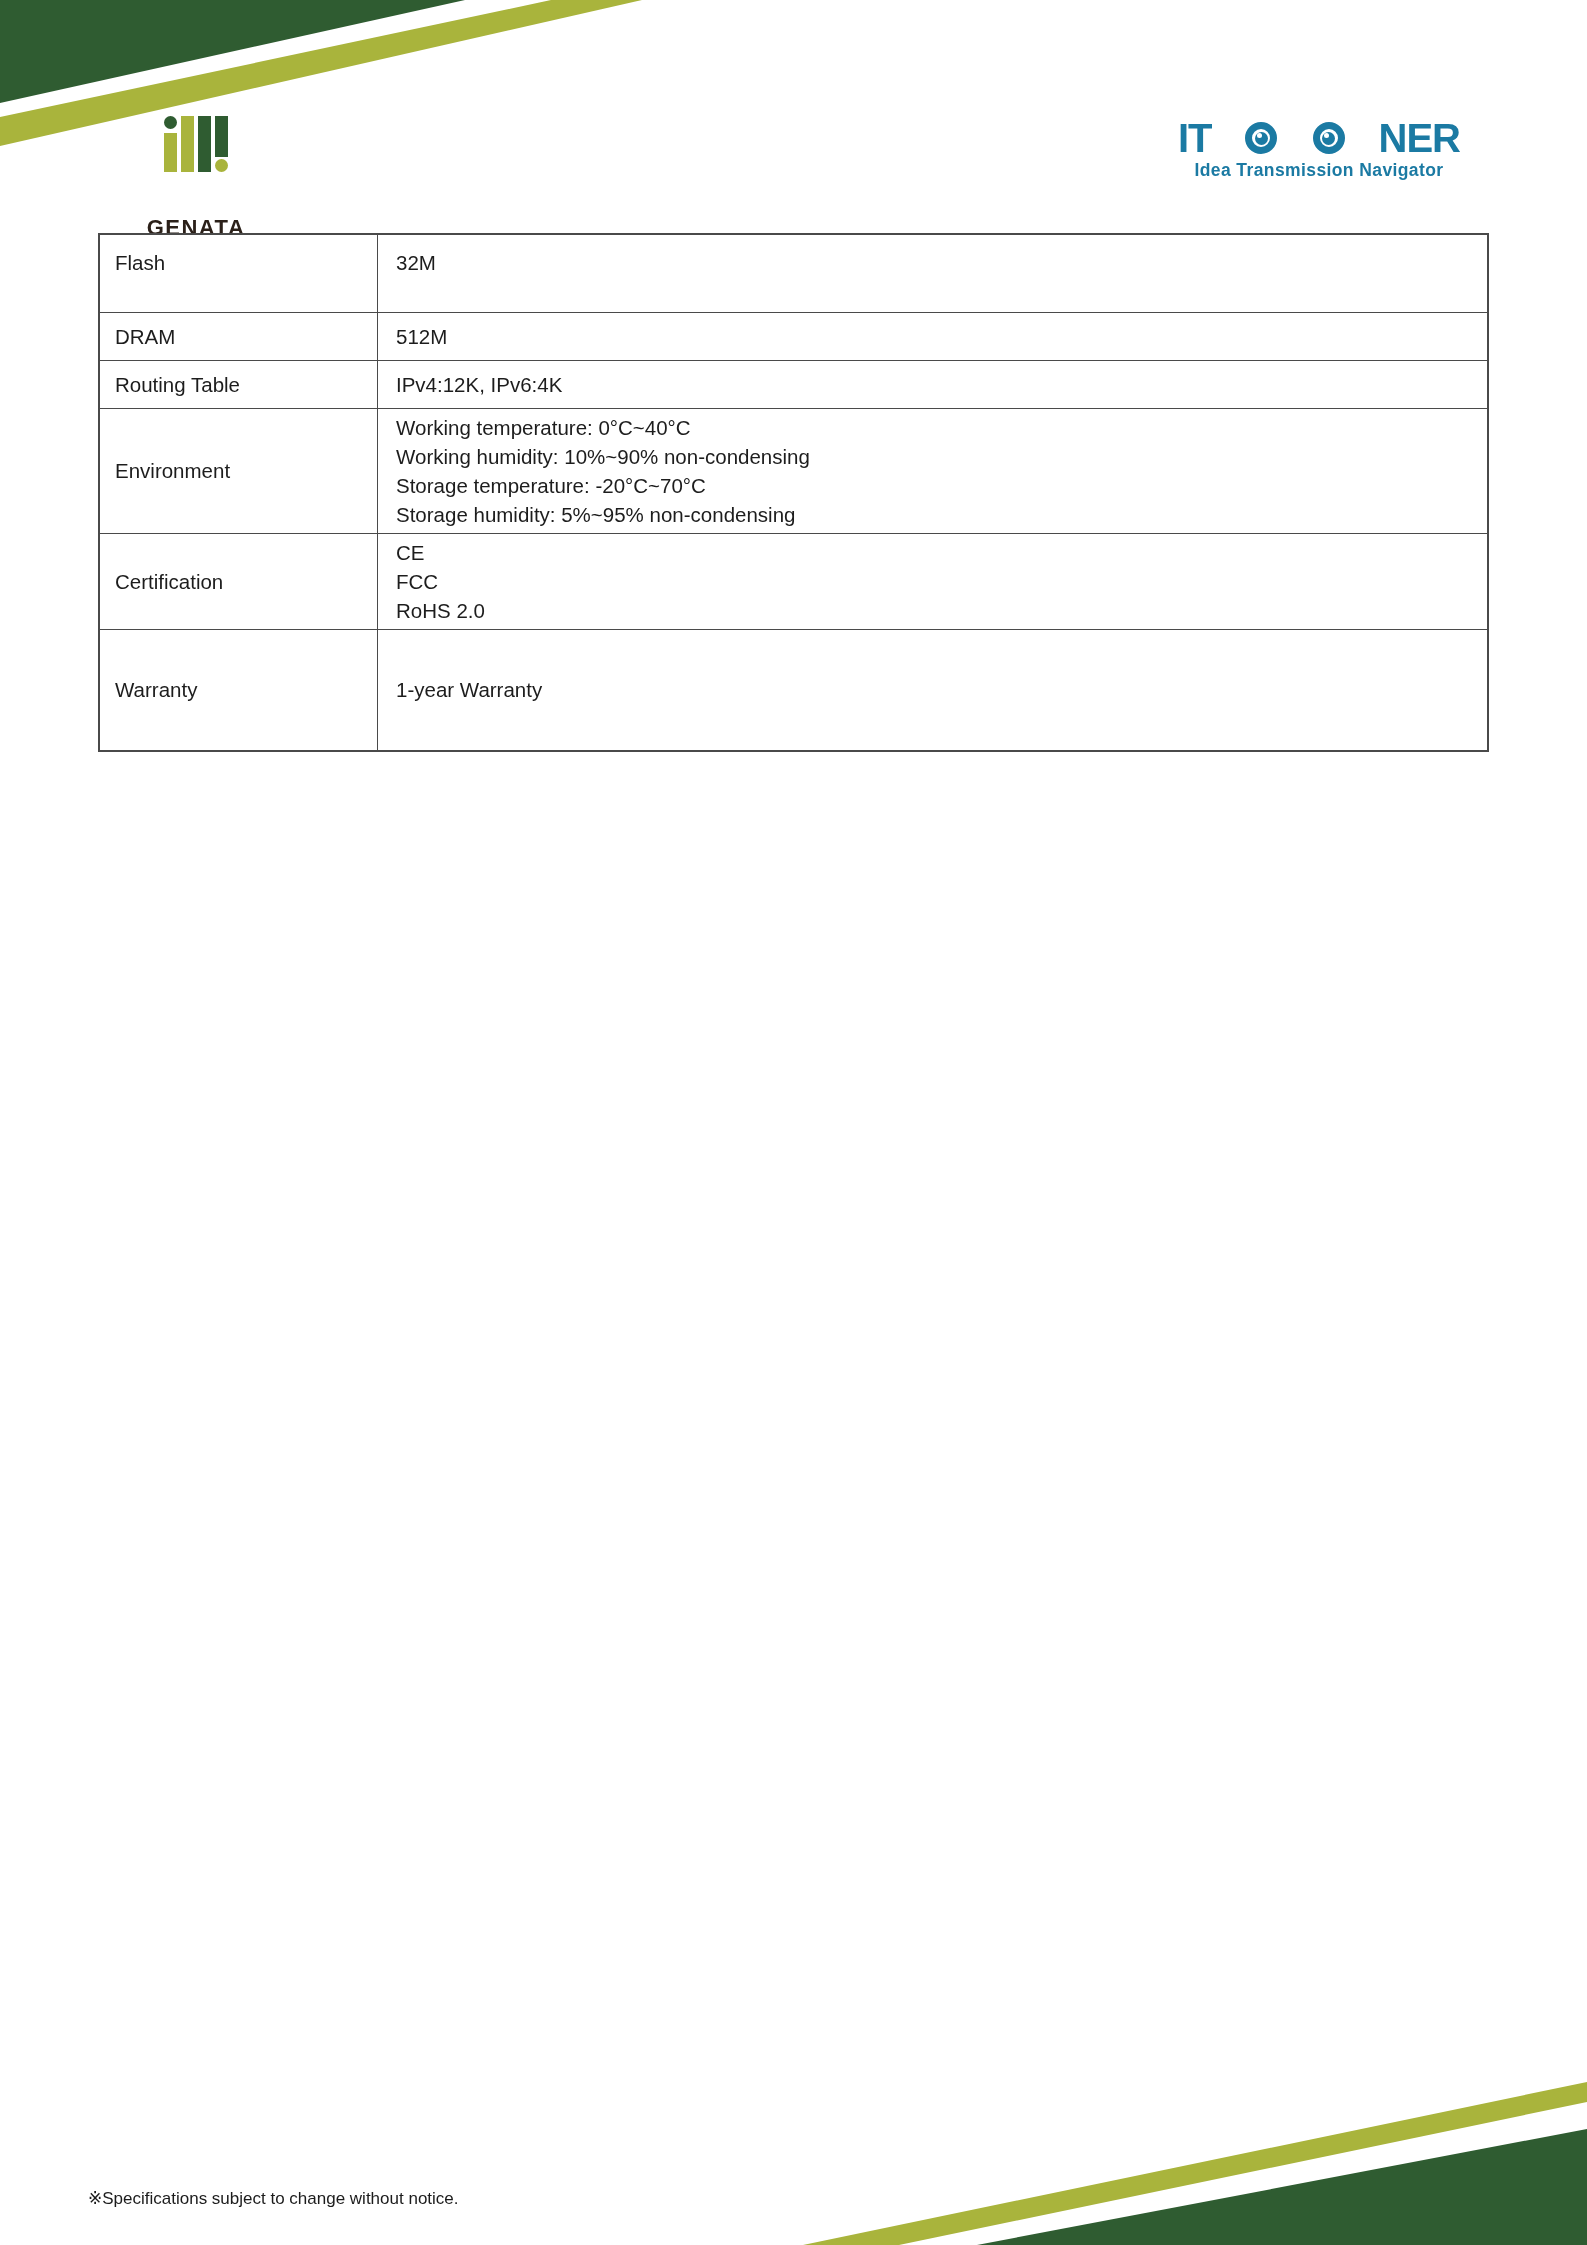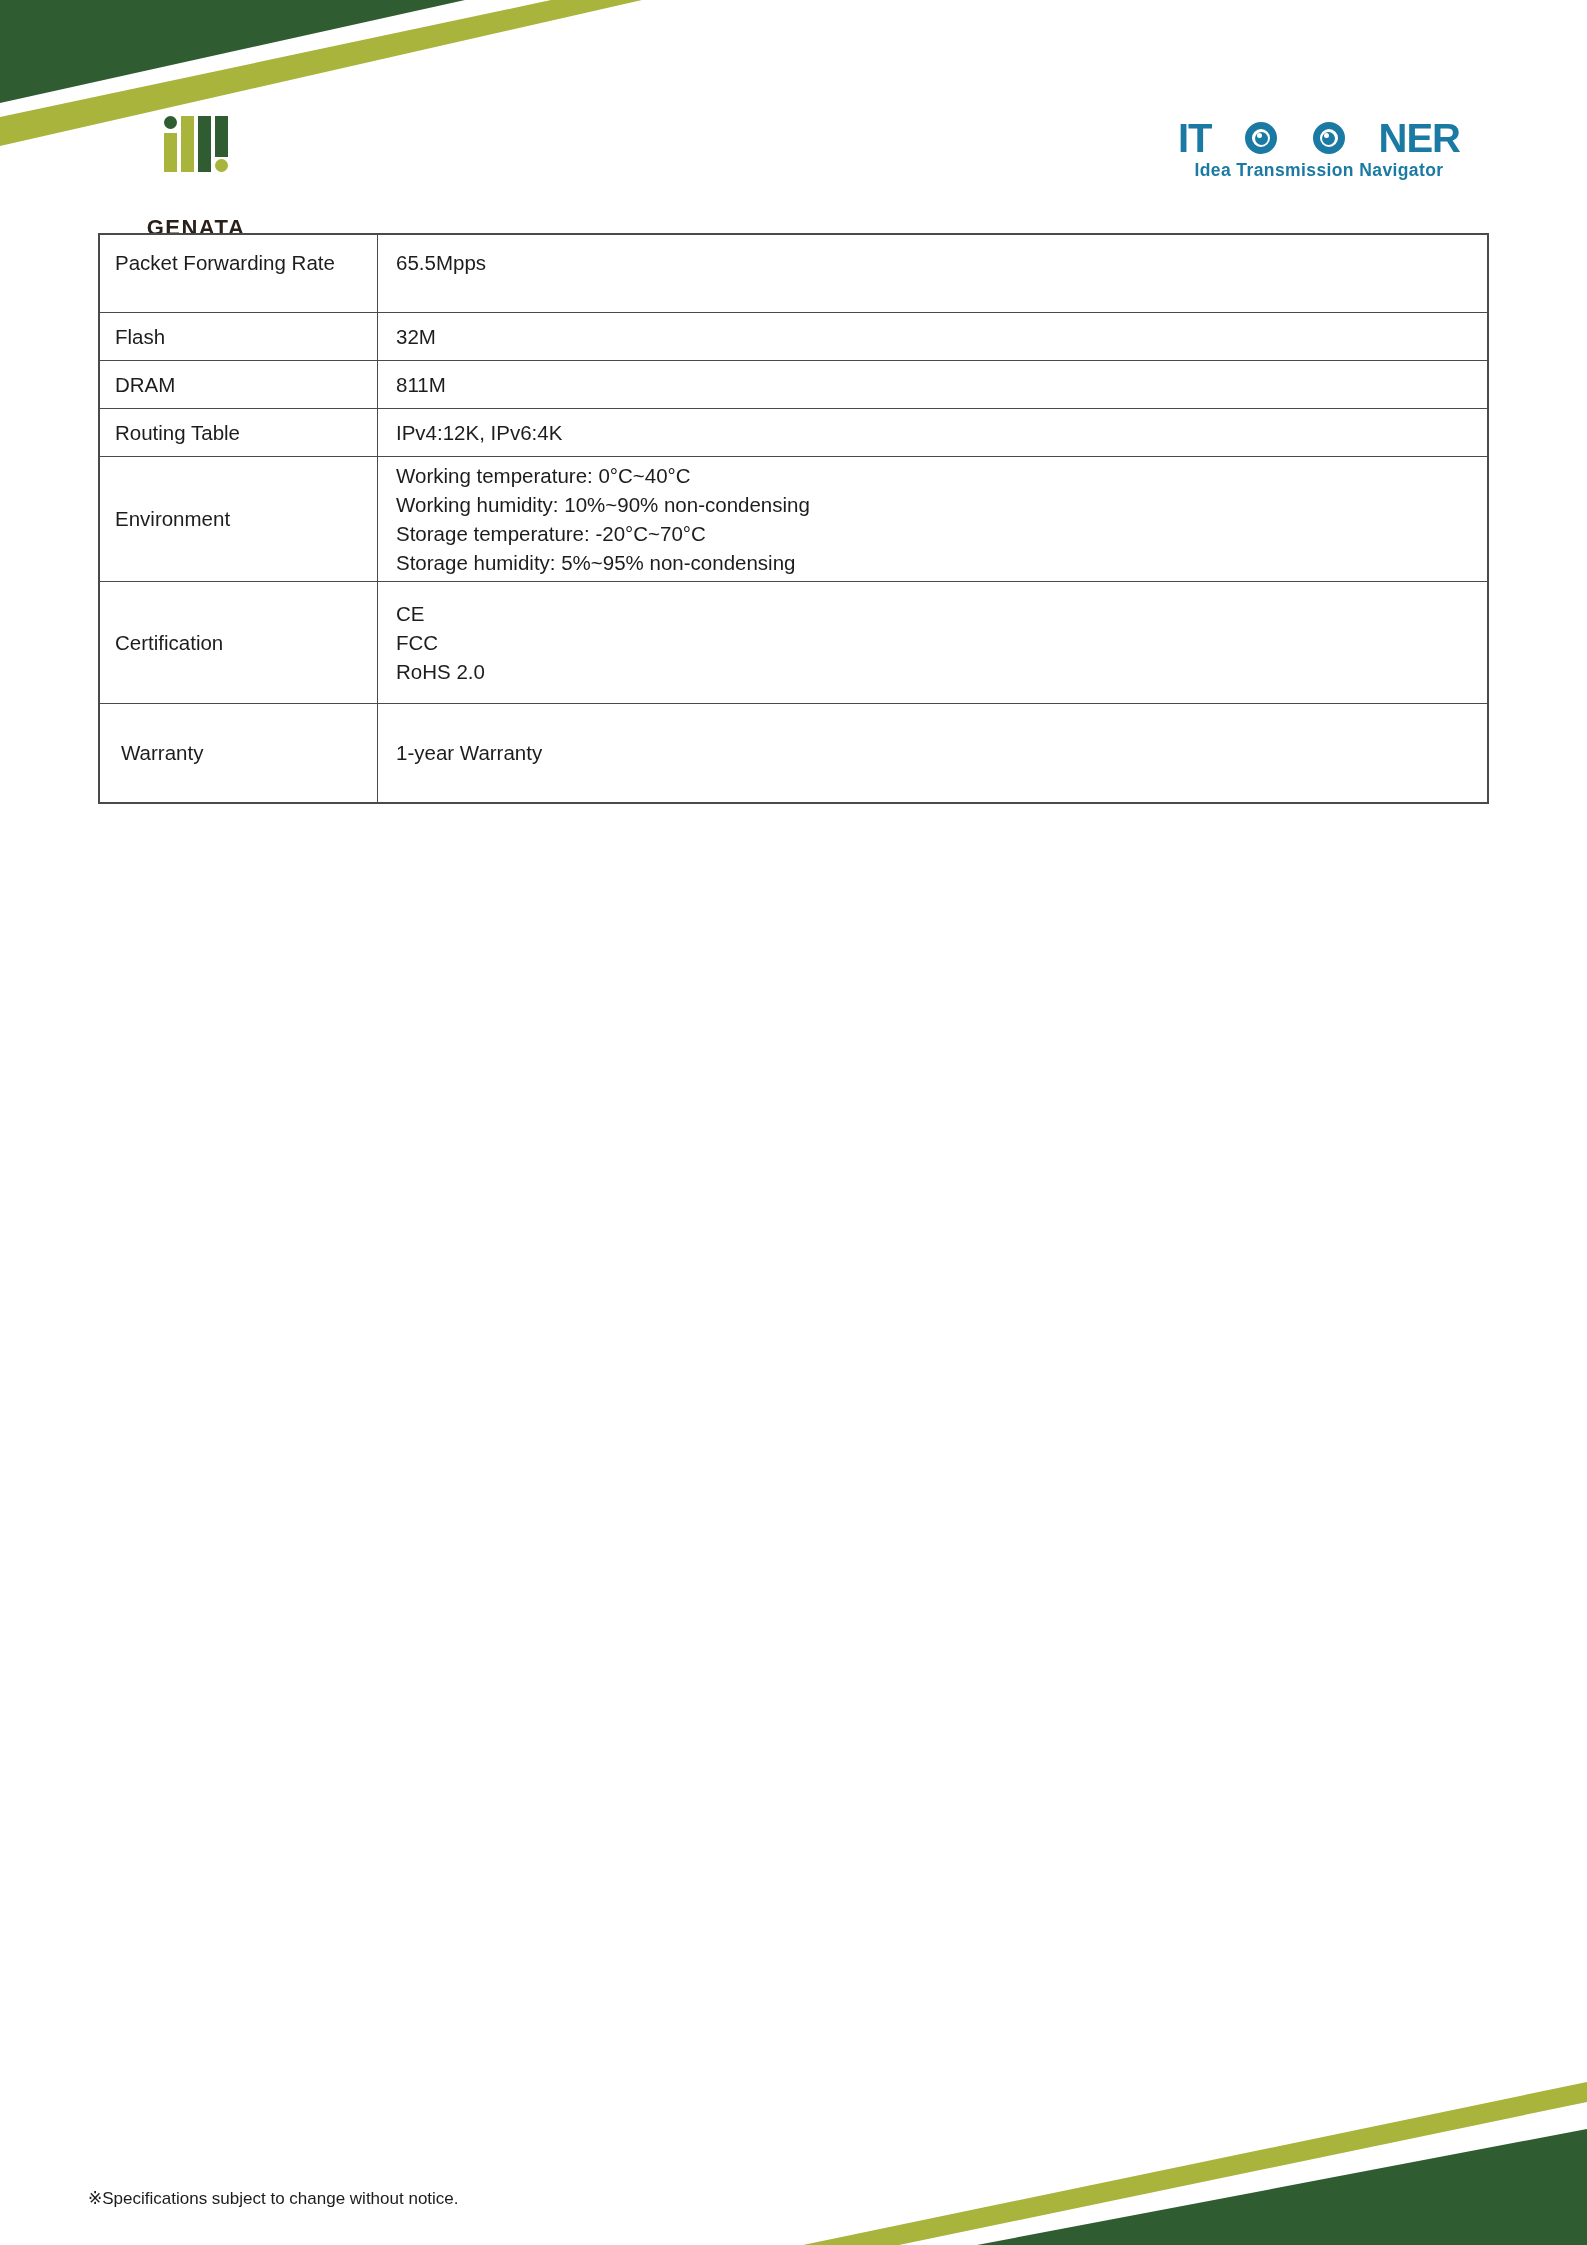--- a/index.html
+++ b/index.html
@@ -128,35 +128,29 @@
           </span>
         </span>
         <span>NER</span>
     </div>
     <div class="itooner-tagline">Idea Transmission Navigator</div>
   </div>
 
   <table class="spec-table">
     <tbody id="spec-body">
         <tr>
-          <td class="label-cell">Packet Forwarding Rate</td>
-          <td class="value-cell">
-            <div class="cell-line">65.5Mpps</div>
-          </td>
-        </tr>
-        <tr>
           <td class="label-cell">Flash</td>
           <td class="value-cell">
             <div class="cell-line">32M</div>
           </td>
         </tr>
         <tr>
           <td class="label-cell">DRAM</td>
           <td class="value-cell">
-            <div class="cell-line">811M</div>
+            <div class="cell-line">512M</div>
           </td>
         </tr>
         <tr>
           <td class="label-cell">Routing Table</td>
           <td class="value-cell">
             <div class="cell-line">IPv4:12K, IPv6:4K</div>
           </td>
         </tr>
         <tr>
           <td class="label-cell">Environment</td>

